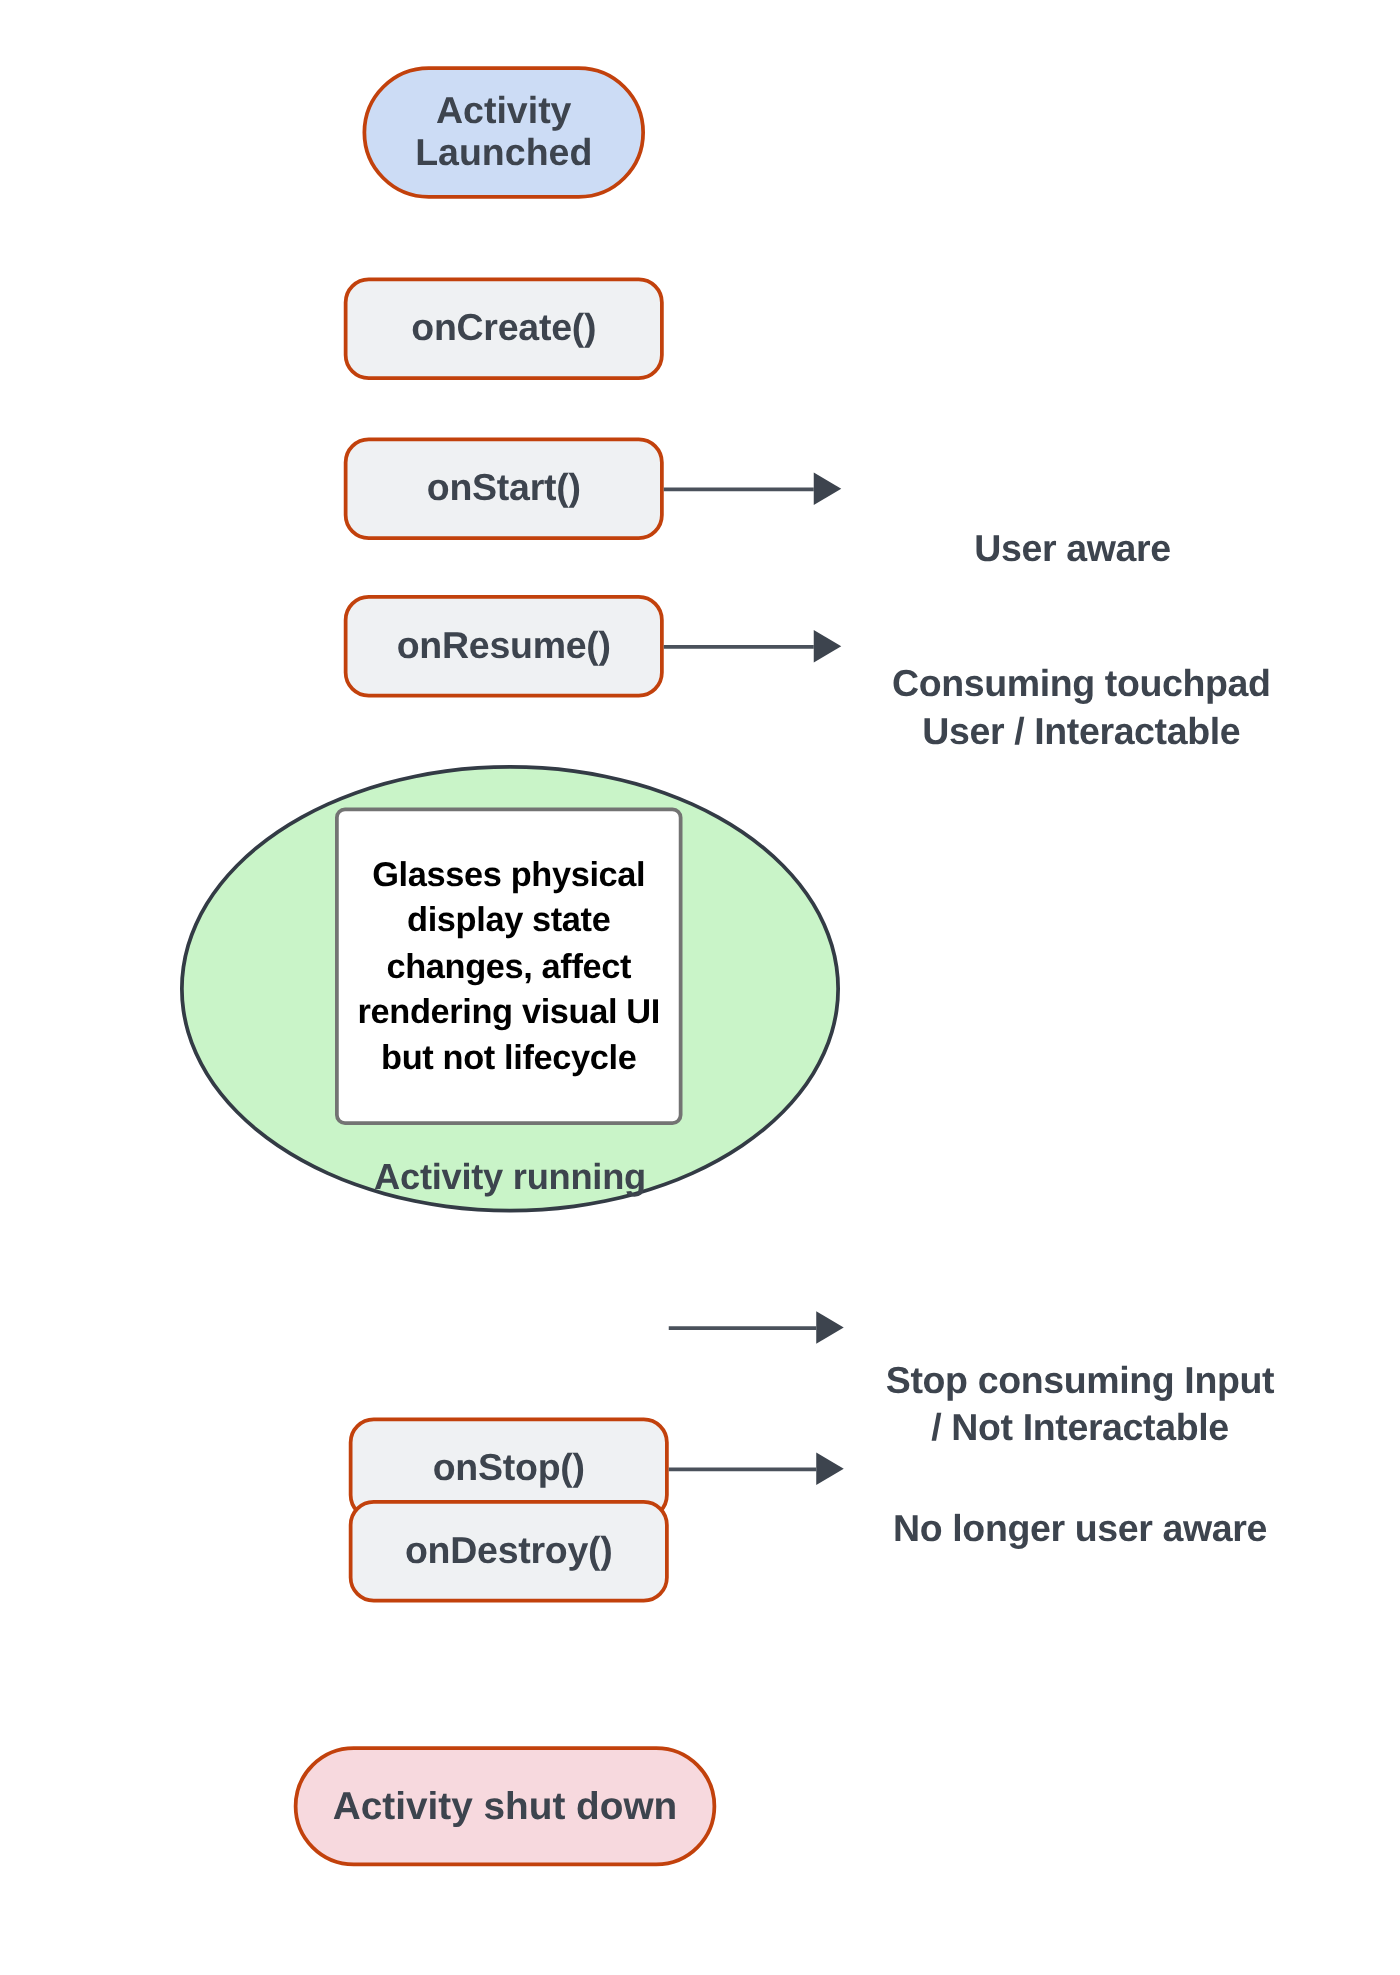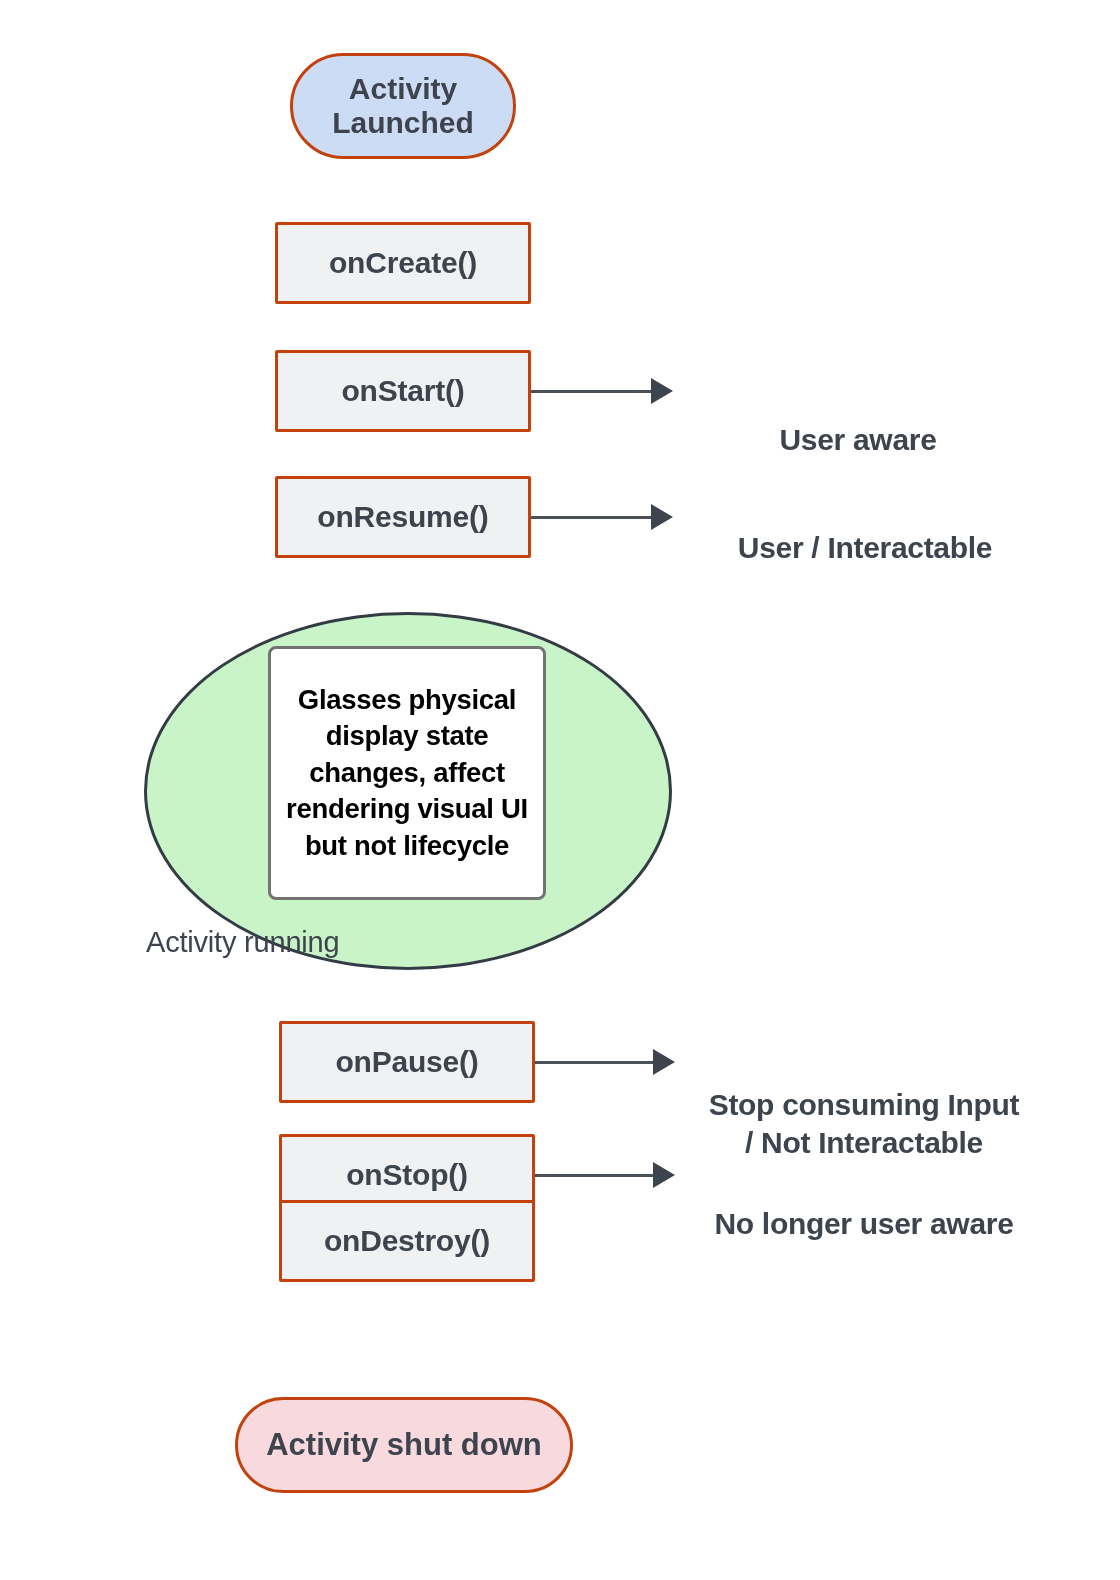--- a/index.html
+++ b/index.html
@@ -35,21 +35,21 @@
     font-weight: bold;
     line-height: 1.15;
   }
 
   .pill {
     border-radius: 999px;
   }
 
   .lifecycle-box {
     background: #eff1f3;
-    border-radius: 2px;
+    border-radius: 20px;
     font-size: 30px;
     letter-spacing: -0.2px;
   }
 
   .terminal-start {
     background: #ccdcf5;
     font-size: 30px;
   }
 
   .terminal-end {
@@ -79,22 +79,23 @@
     color: #000000;
     font-weight: bold;
     font-size: 27.5px;
     line-height: 1.33;
     letter-spacing: -0.3px;
     padding: 6px 10px;
   }
 
   .running-label {
     position: absolute;
+    text-align: center;
     color: #3d444e;
-    font-weight: normal;
+    font-weight: bold;
     font-size: 29px;
     letter-spacing: -0.2px;
     white-space: nowrap;
   }
 
   
   .annotation {
     position: absolute;
     color: #3d444e;
     font-weight: bold;
@@ -160,34 +161,32 @@
   <div class="node lifecycle-box" style="left:275px; top:476px; width:256px; height:82px;">
     <span>onResume()</span>
   </div>
 
   <div class="arrow" style="left:531px; top:504px; width:142px;">
     <div class="shaft" style="width:120px;"></div>
     <div class="head" style="left:120px;"></div>
   </div>
 
   <div class="annotation" style="left:690px; top:481px; width:350px;">
+    <div>Consuming touchpad</div>
     <div>User / Interactable</div>
   </div>
 
   <div class="running-ellipse" style="left:144px; top:612px; width:528px; height:358px;"></div>
 
   <div class="running-inner-box" style="left:268px; top:646px; width:278px; height:254px;">
     <span>Glasses physical display state changes, affect rendering visual UI but not lifecycle</span>
   </div>
 
   <div class="running-label" style="left:146px; top:926px; width:524px;">Activity running</div>
 
-  <div class="node lifecycle-box" style="left:279px; top:1021px; width:256px; height:82px;">
-    <span>onPause()</span>
-  </div>
 
   <div class="arrow" style="left:535px; top:1049px; width:140px;">
     <div class="shaft" style="width:118px;"></div>
     <div class="head" style="left:118px;"></div>
   </div>
 
   <div class="annotation" style="left:690px; top:1038px; width:348px;">
     <div>Stop consuming Input</div>
     <div>/ Not Interactable</div>
   </div>

